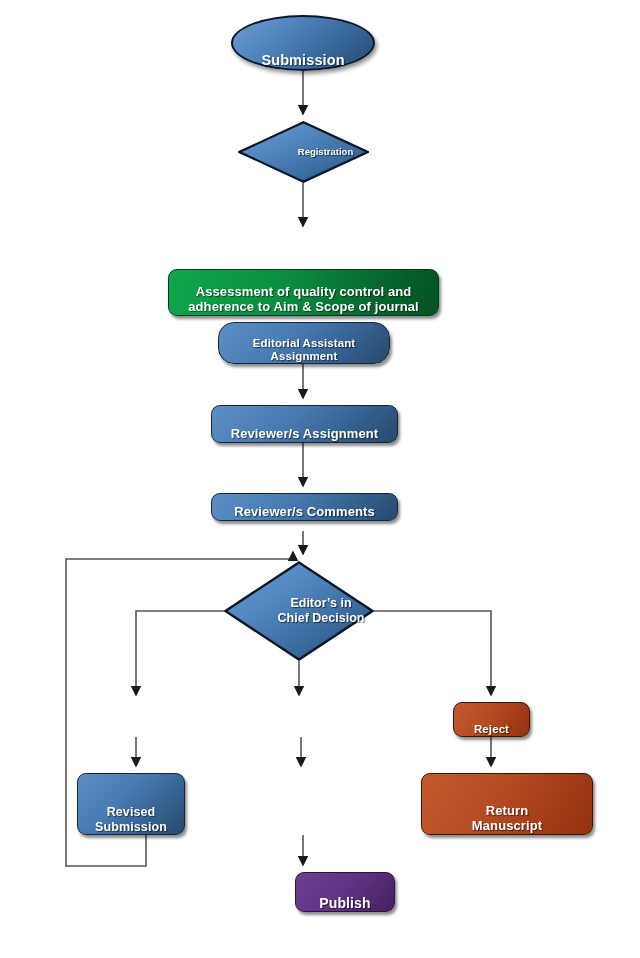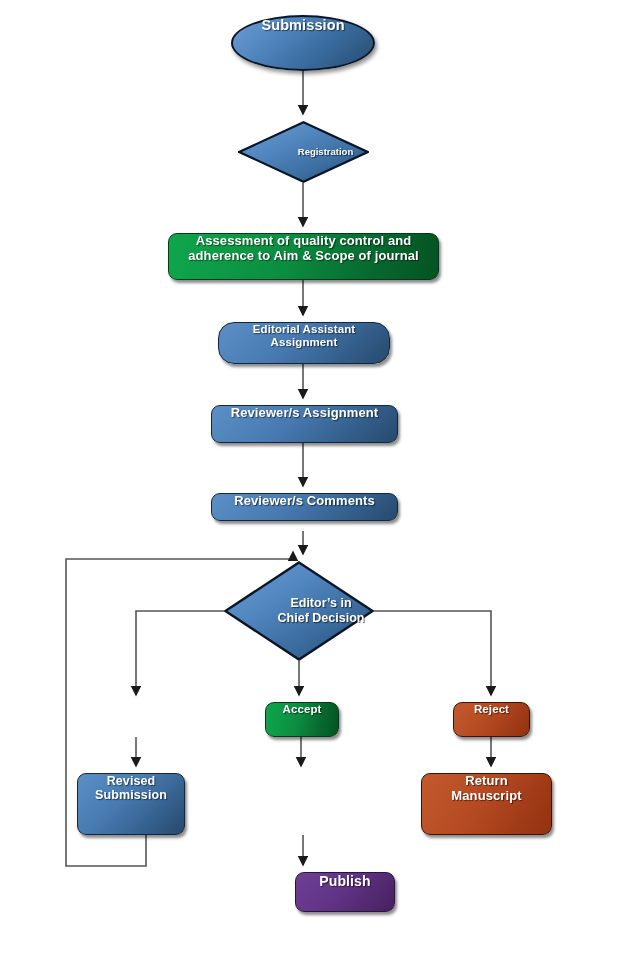--- a/index.html
+++ b/index.html
@@ -25,21 +25,21 @@
     position: absolute;
     left: 0; top: 0;
     width: 640px;
     height: 958px;
     pointer-events: none;
   }
   .node {
     position: absolute;
     box-sizing: border-box;
     display: flex;
-    align-items: flex-start;
+    align-items: flex-end;
     justify-content: center;
     text-align: center;
     color: #ffffff;
     font-weight: bold;
     line-height: 1.15;
     letter-spacing: 0.1px;
     text-shadow: 1px 1px 1px rgba(0,0,0,0.55);
     user-select: none;
   }
   .node .lbl { display: block; padding: 0 4px; }
@@ -49,20 +49,21 @@
     border-radius: 9px;
     border: 1.5px solid #12263d;
     box-shadow: 2px 3px 3px rgba(0,0,0,0.45);
   }
   .box.blue {
     background: linear-gradient(135deg, #5c8fc6 0%, #4a7cb4 38%, #35618f 72%, #27496c 100%);
   }
   .box.green {
     border-color: #033a1b;
     background: linear-gradient(100deg, #0fa64c 0%, #0b8c3f 45%, #07692f 75%, #045322 100%);
+    margin-top: 36px;
   }
   .box.red {
     border-color: #3a1206;
     background: linear-gradient(120deg, #c35a2d 0%, #b54a22 45%, #a23c18 75%, #93320f 100%);
   }
   .box.purple {
     border-color: #2b1340;
     background: linear-gradient(130deg, #6e3f93 0%, #613486 45%, #52286f 78%, #46205f 100%);
   }
 
@@ -107,21 +108,21 @@
   #node-editorial       { left:218px; top:322px; width:172px; height:42px;  font-size:11.5px;border-radius:16px; }
   #node-rev-assign      { left:211px; top:405px; width:187px; height:38px;  font-size:13px; }
   #node-rev-comments    { left:211px; top:493px; width:187px; height:28px;  font-size:13px; }
   #node-decision        { left:224px; top:561px; width:150px; height:100px; }
   #node-decision .diamond-label { font-size:12.5px; }
   #node-revise          { left:98px;  top:702px; width:77px;  height:35px;  font-size:11.5px; }
   #node-accept          { left:265px; top:702px; width:74px;  height:35px;  font-size:11.5px; }
   #node-reject          { left:453px; top:702px; width:77px;  height:35px;  font-size:11.5px; }
   #node-revised-sub     { left:77px;  top:773px; width:108px; height:62px;  font-size:12.5px; }
   #node-final-editing   { left:233px; top:773px; width:142px; height:62px;  font-size:13px; }
-  #node-return-ms       { left:421px; top:773px; width:131px; height:62px;  font-size:13px; }
+  #node-return-ms       { left:421px; top:773px; width:172px; height:62px;  font-size:13px; }
   #node-publish         { left:255px; top:872px; width:100px; height:40px;  font-size:14px;margin-left:40px; }
 </style>
 </head>
 <body>
 
 <div id="canvas">
 
   <svg id="connectors" viewBox="0 0 640 958">
     <defs>
       <marker id="arrow" markerWidth="9" markerHeight="9" refX="5.6" refY="3.3" orient="auto" markerUnits="strokeWidth">
@@ -199,23 +200,20 @@
       </defs>
       <polygon points="75,1.4 148.6,50 75,98.6 1.4,50" fill="url(#gradDiaDec)" stroke="#0a1626" stroke-width="2.4"></polygon>
     </svg>
     <span class="diamond-label">
       <span>Editor’s in</span><br>
       <span>Chief Decision</span>
     </span>
   </div>
 
 
-  <div class="node box green" id="node-accept">
-    <span class="lbl">Accept</span>
-  </div>
 
   <div class="node box red" id="node-reject">
     <span class="lbl">Reject</span>
   </div>
 
   <div class="node box blue" id="node-revised-sub">
     <span class="lbl">
       <span>Revised</span><br>
       <span>Submission</span>
     </span>

